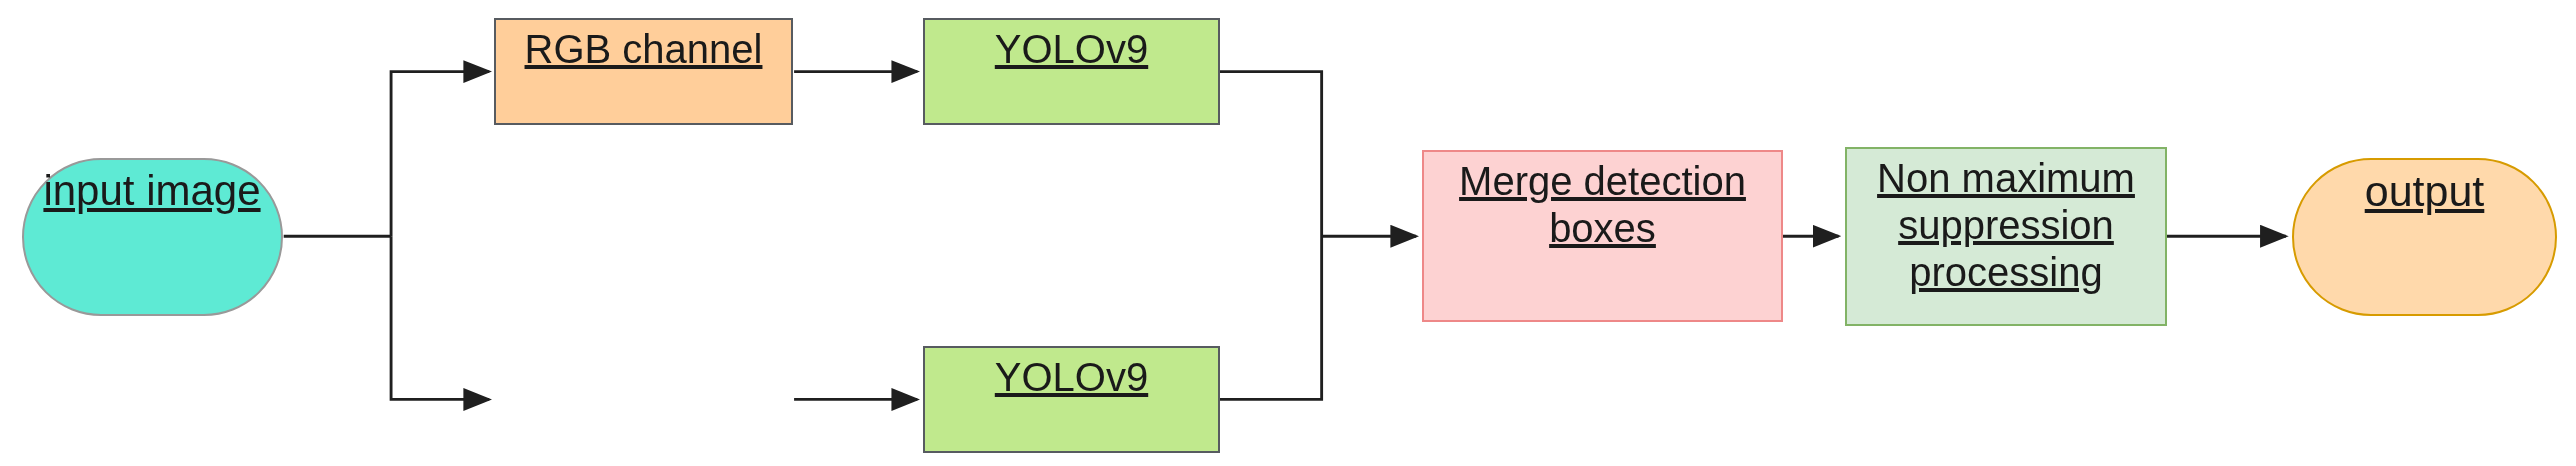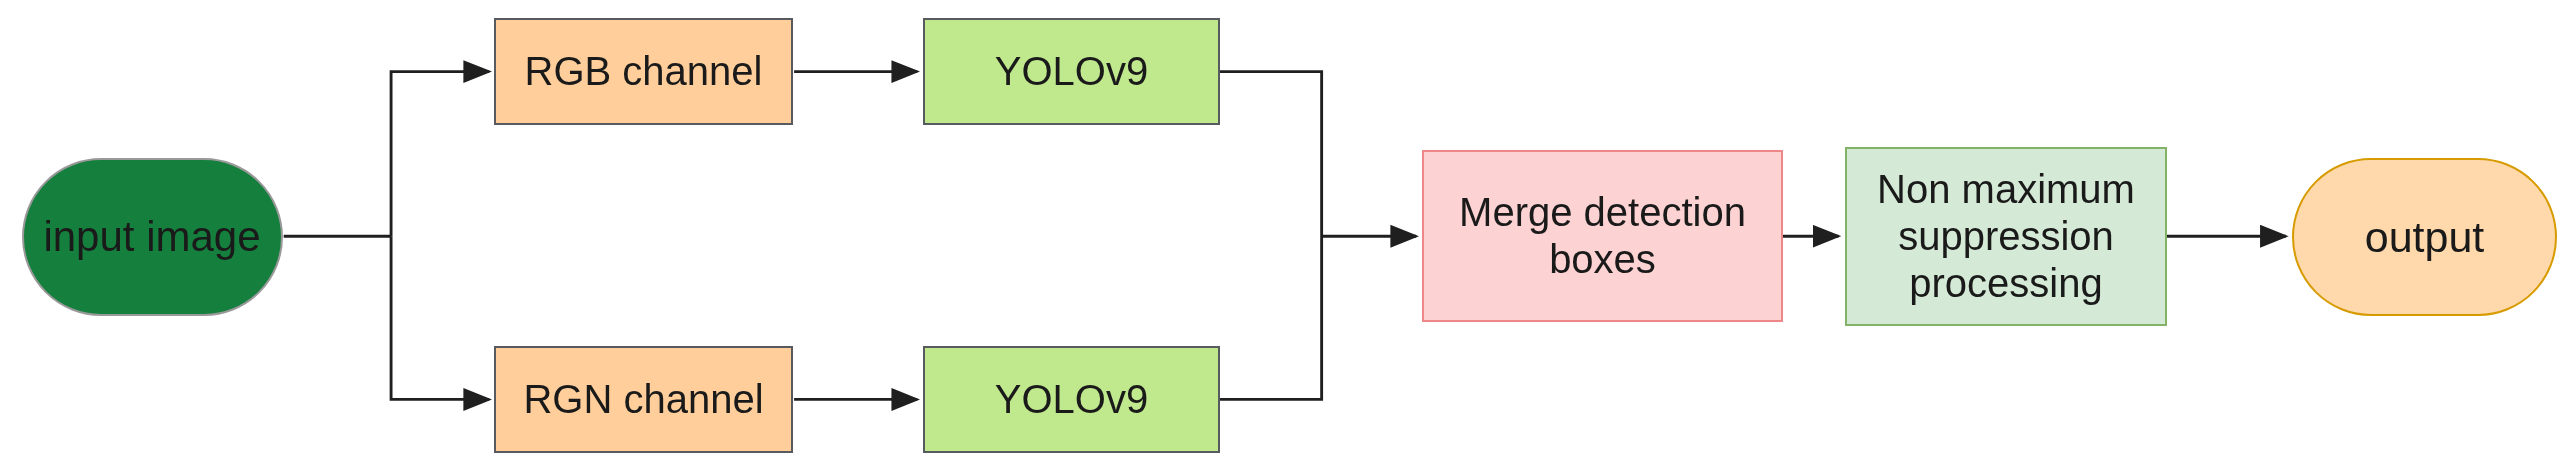--- a/index.html
+++ b/index.html
@@ -19,34 +19,34 @@
   #edge-layer {
     position: absolute;
     left: 0; top: 0;
     width: 2576px;
     height: 466px;
   }
   .node {
     position: absolute;
     box-sizing: border-box;
     display: flex;
-    align-items: center;
     justify-content: center;
     text-align: center;
     font-size: 40px;
     line-height: 1.18;
     padding: 5.7px 8.6px;
+    text-decoration: underline;
   }
   .pill {
     border-radius: 79px;
     font-size: 42px;
   }
   
   #node-input   { left: 21.5px;   top: 158px; width: 261px; height: 158px;
-                  background: #15803d; border: 2.1px solid #999999; }
+                  background: #5eead4; border: 2.1px solid #999999; }
   #node-rgb     { left: 494px;  top: 18px;  width: 299px; height: 107px;
                   background: #ffce9a; border: 2.9px solid #575b60; }
   #node-yolo-a  { left: 923px; top: 18px;  width: 297px; height: 107px;
                   background: #c0e98d; border: 2.9px solid #575b60; }
   #node-rgn     { left: 494px;  top: 346px; width: 299px; height: 107px;
                   background: #ffce9a; border: 2.9px solid #575b60; }
   #node-yolo-b  { left: 923px; top: 346px; width: 297px; height: 107px;
                   background: #c0e98d; border: 2.9px solid #575b60; }
   #node-merge   { left: 1422px; top: 150px; width: 361px; height: 172px;
                   background: #fdd2d2; border: 2.9px solid #ee8888; }
@@ -87,23 +87,20 @@
   </div>
 
   <div class="node" id="node-rgb">
     <span>RGB channel</span>
   </div>
 
   <div class="node" id="node-yolo-a">
     <span>YOLOv9</span>
   </div>
 
-  <div class="node" id="node-rgn">
-    <span>RGN channel</span>
-  </div>
 
   <div class="node" id="node-yolo-b">
     <span>YOLOv9</span>
   </div>
 
   <div class="node" id="node-merge">
     <span>Merge detection boxes</span>
   </div>
 
   <div class="node pill" id="node-output">

